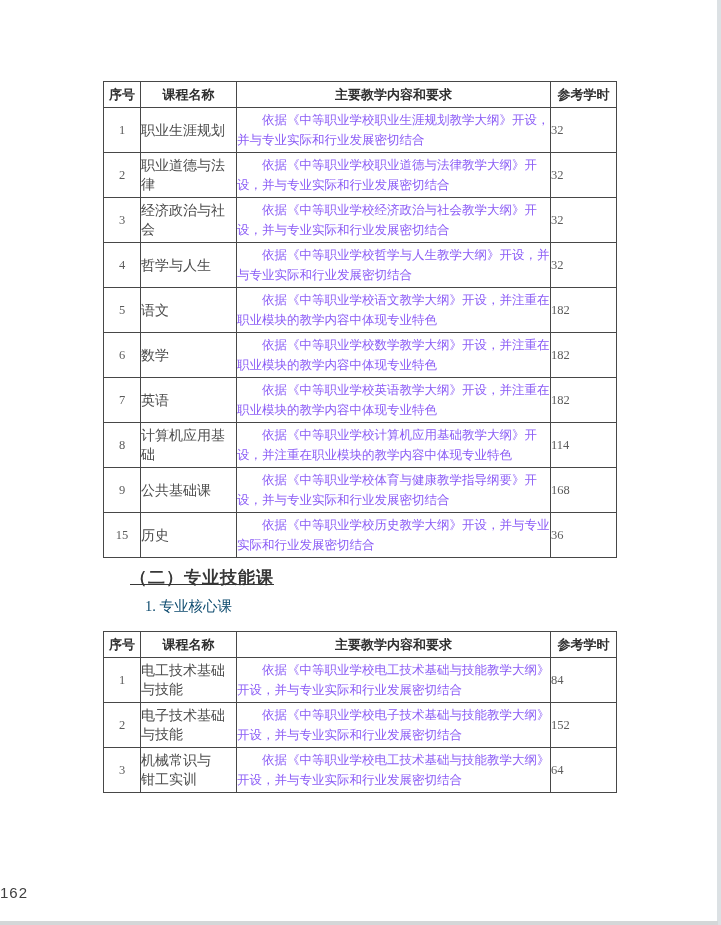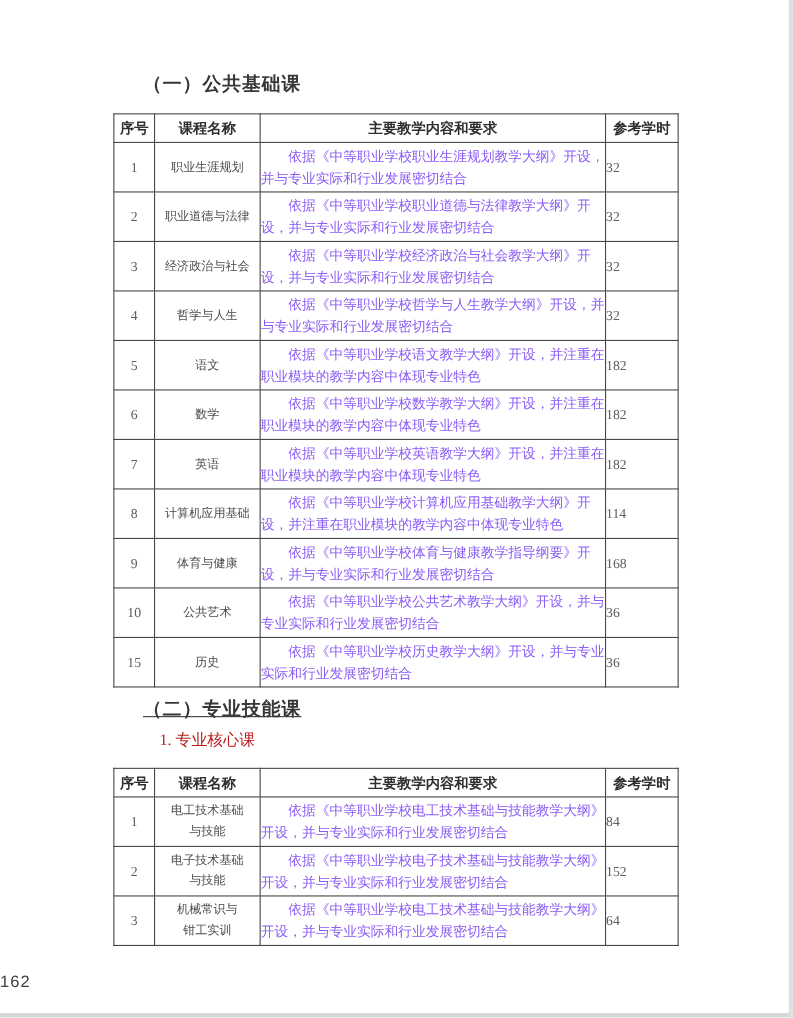--- a/index.html
+++ b/index.html
@@ -32,21 +32,21 @@
     font-size: 17px;
     line-height: 22px;
     color: #373737;
     letter-spacing: 1px;
     margin: 0 0 0 27px;
   }
   .subsection-heading {
     font-family: "Liberation Serif", serif;
     font-size: 14.5px;
     line-height: 20px;
-    color: #b91c1c;
+    color: #0c4a6e;
     margin: 7px 0 0 42px;
   }
   table.course-table {
     border-collapse: collapse;
     table-layout: fixed;
     width: 513px;
     margin-top: 15px;
   }
   table.course-table th,
   table.course-table td {
@@ -61,22 +61,22 @@
     height: 26px;
     text-align: center;
   }
   td.cell-no {
     text-align: center;
     font-size: 12.5px;
     color: #5c5c5c;
     height: 45px;
   }
   td.cell-course {
-    text-align: center;
-    font-size: 11px;
+    text-align: left;
+    font-size: 14px;
     line-height: 19px;
     color: #4c4c4c;
     white-space: pre-line;
   }
   td.cell-content {
     font-size: 12.5px;
     line-height: 20px;
     color: #8b5cf6;
     padding: 2px 6px;
     text-indent: 2em;
@@ -96,21 +96,20 @@
     font-size: 15px;
     color: #3f3f3f;
     letter-spacing: 1px;
   }
 </style>
 </head>
 <body>
 
 <div class="content">
 
-  <h2 class="section-heading">（一）公共基础课</h2>
 
   <table class="course-table">
     <colgroup>
       <col style="width:37px">
         <col style="width:96px">
         <col style="width:314px">
         <col style="width:66px">
     </colgroup>
     <thead>
       <tr>
@@ -164,29 +163,23 @@
           <td class="cell-hours">182</td>
         </tr>
         <tr>
           <td class="cell-no">8</td>
           <td class="cell-course">计算机应用基础</td>
           <td class="cell-content">依据《中等职业学校计算机应用基础教学大纲》开设，并注重在职业模块的教学内容中体现专业特色</td>
           <td class="cell-hours">114</td>
         </tr>
         <tr>
           <td class="cell-no">9</td>
-          <td class="cell-course">体育与健康</td>
+          <td class="cell-course">公共基础课</td>
           <td class="cell-content">依据《中等职业学校体育与健康教学指导纲要》开设，并与专业实际和行业发展密切结合</td>
           <td class="cell-hours">168</td>
-        </tr>
-        <tr>
-          <td class="cell-no">10</td>
-          <td class="cell-course">公共艺术</td>
-          <td class="cell-content">依据《中等职业学校公共艺术教学大纲》开设，并与专业实际和行业发展密切结合</td>
-          <td class="cell-hours">36</td>
         </tr>
         <tr>
           <td class="cell-no">15</td>
           <td class="cell-course">历史</td>
           <td class="cell-content">依据《中等职业学校历史教学大纲》开设，并与专业实际和行业发展密切结合</td>
           <td class="cell-hours">36</td>
         </tr>
       </tbody>
   </table>
 

